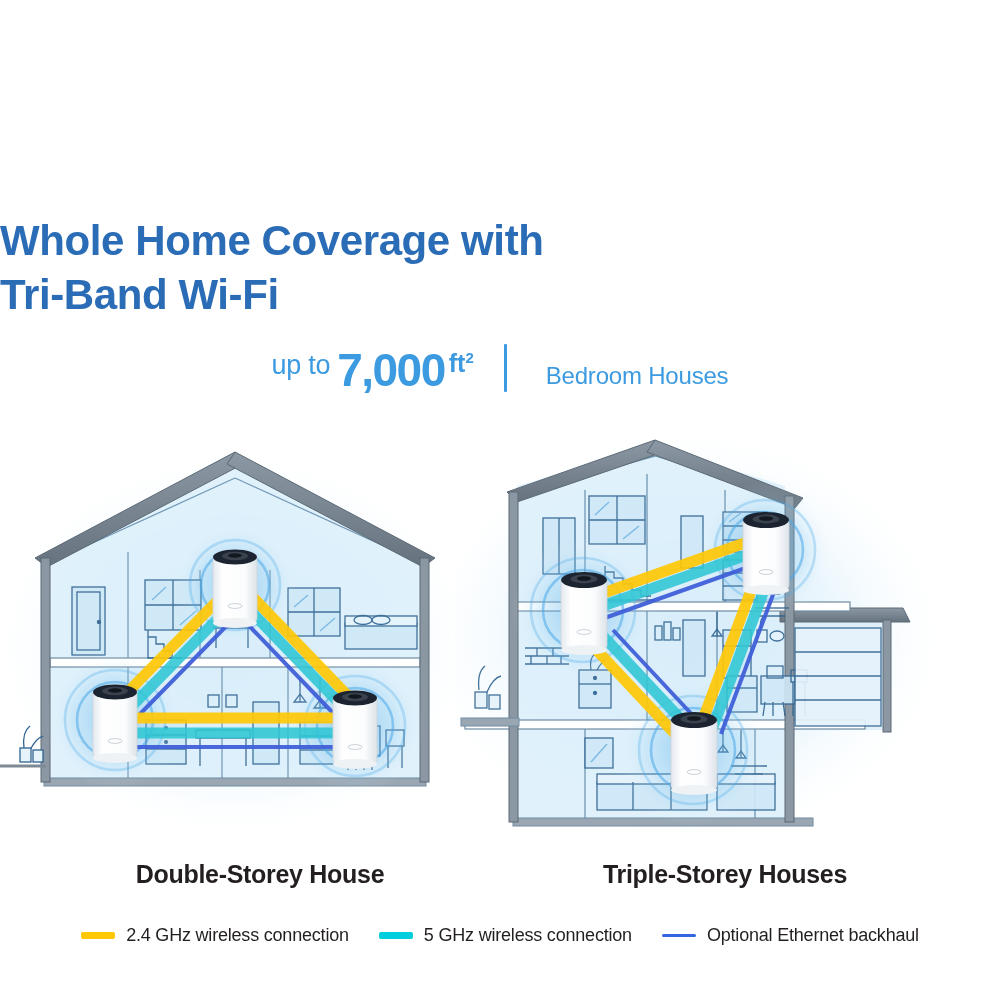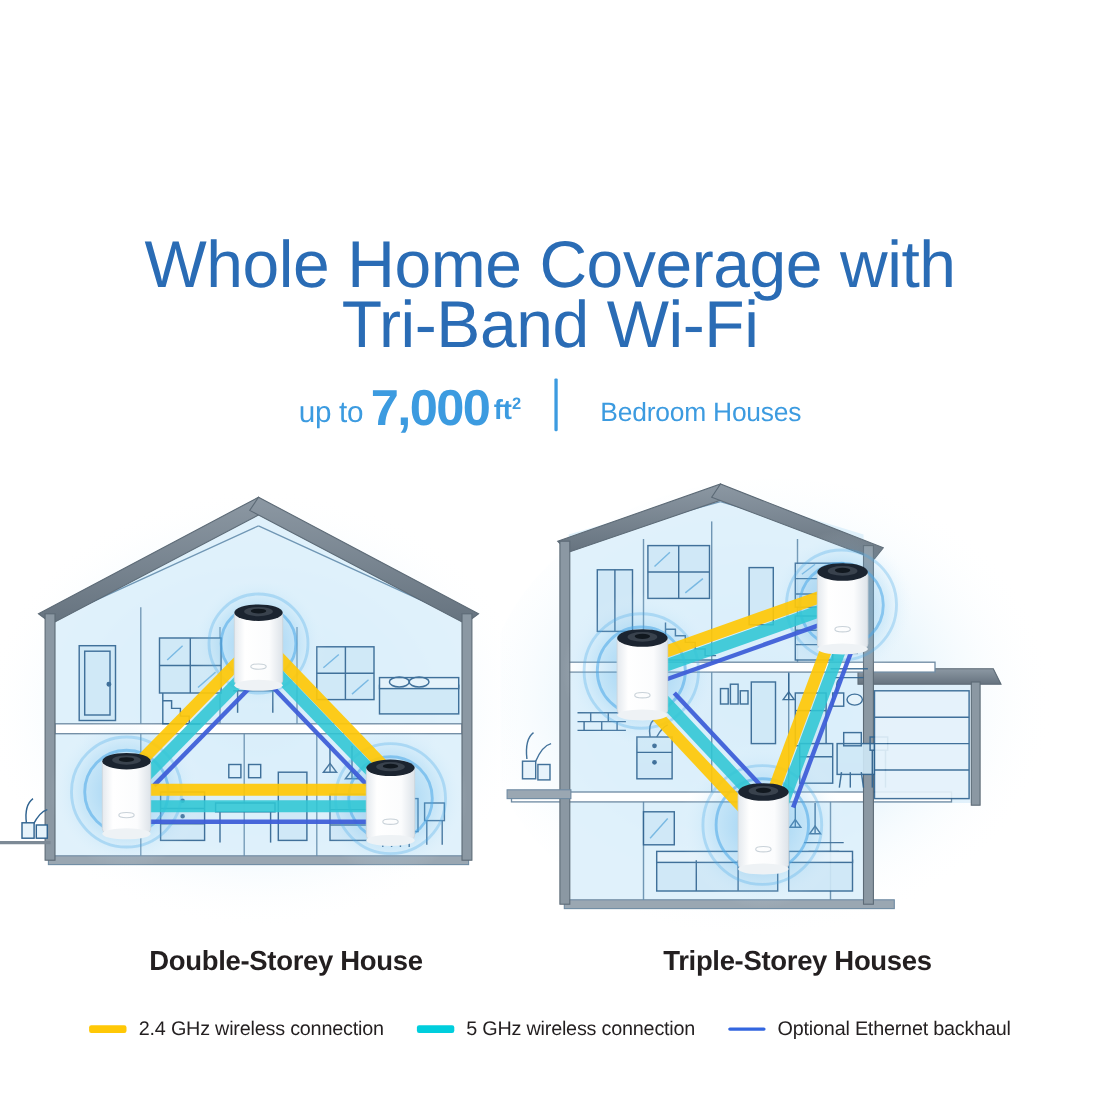--- a/index.html
+++ b/index.html
@@ -6,33 +6,33 @@
   body{
     width:1000px;height:1000px;background:#ffffff;
     font-family:"Liberation Sans","DejaVu Sans",sans-serif;
     overflow:hidden;position:relative;
   }
   #stage{position:absolute;inset:0;}
 
   
   .headline{
     position:absolute;left:0;right:0;top:214px;
-    text-align:center;color:#2a6cb5;
-    font-weight:400;font-size:60px;line-height:54px;
+    text-align:left;color:#2a6cb5;
+    font-weight:700;font-size:42px;line-height:54px;
     letter-spacing:-0.4px;
   }
   .headline .l2{display:block;}
 
   
   .stats{
     position:absolute;left:0;right:0;top:340px;
     display:flex;align-items:flex-end;justify-content:center;
     gap:0px;color:#3c9be0;
   }
-  .stat{display:flex;align-items:flex-end;}
+  .stat{display:flex;align-items:center;}
   .upto{font-size:27px;font-weight:500;padding-bottom:9px;padding-right:7px;letter-spacing:-0.3px;}
   .bignum{font-size:46px;font-weight:700;line-height:60px;letter-spacing:-1.5px;}
   .unit{font-size:25px;font-weight:700;padding-bottom:12px;padding-left:4px;}
   .unit sup{font-size:15px;vertical-align:super;}
   .divider{
     width:3px;height:48px;background:#3c9be0;
     margin:0 30px 8px 30px;border-radius:1px;
   }
   .rangenum{font-size:58px;font-weight:700;line-height:58px;letter-spacing:0px;}
   .bedlabel{font-size:24px;font-weight:500;padding-bottom:10px;padding-left:9px;letter-spacing:-0.2px;}

